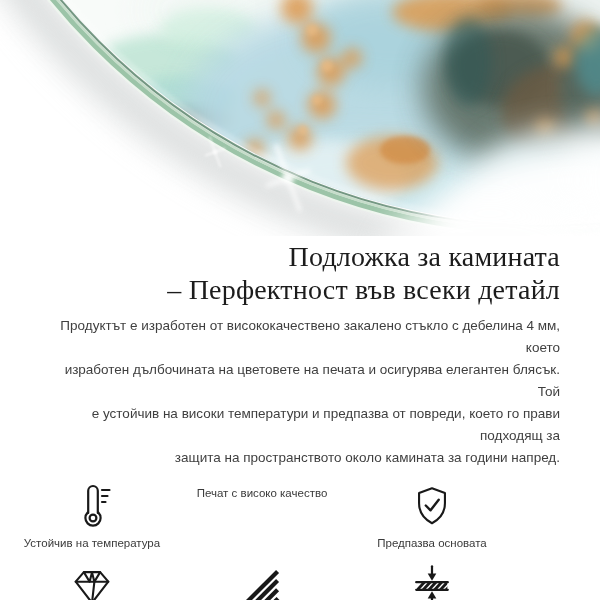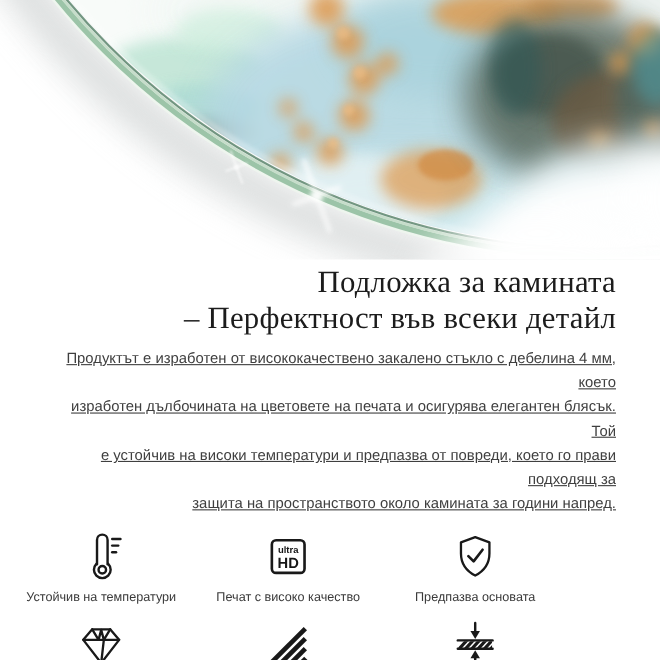--- a/index.html
+++ b/index.html
@@ -25,21 +25,20 @@
     color:#1c1c1c;
     letter-spacing:0.2px;
   }
   h1 .t{display:block;}
   .desc{margin:9px 0 0 0;}
   .desc .dl{
     display:block;
     font-size:13.5px;
     line-height:22px;
     color:#3f3f3f;
-    text-decoration:underline;
   }
 
   
   .features{
     margin:10px 0 0 -33px;
     display:grid;
     grid-template-columns:170px 170px 170px;
     row-gap:10px;
   }
   .feature{display:flex;flex-direction:column;align-items:center;}
@@ -180,31 +179,24 @@
         <div class="f-icon">
           <svg width="48" height="48" viewBox="0 0 48 48" class="ic">
             <circle cx="25" cy="37" r="7.6" fill="#ffffff"></circle>
             <path d="M20.2 32 V9.8 A4.8 4.8 0 0 1 29.8 9.8 V32" fill="#ffffff"></path>
             <circle cx="25" cy="37" r="3.4"></circle>
             <path d="M34 9 H41.5"></path>
             <path d="M34 15 H39.5"></path>
             <path d="M34 21 H37.5"></path>
           </svg>
         </div>
-        <div class="f-label">Устойчив на температури</div>
-      </div>
-
-      <div class="feature">
-        <div class="f-icon">
-          <svg width="46" height="46" viewBox="0 0 48 48" class="ic">
-            <rect x="8.5" y="8.5" width="31" height="31" rx="4" stroke-width="2.5"></rect>
-            <text x="24" y="21" text-anchor="middle" class="uh-small" stroke="none">ultra</text>
-            <text x="24" y="35" text-anchor="middle" class="uh-big" stroke="none">HD</text>
-          </svg>
-        </div>
+        <div class="f-label">Устойчив на температура</div>
+      </div>
+
+      <div class="feature">
         <div class="f-label">Печат с високо качество</div>
       </div>
 
       <div class="feature">
         <div class="f-icon">
           <svg width="46" height="46" viewBox="0 0 48 48" class="ic">
             <path d="M24 5.5 L37.5 10.5 V21 C37.5 31.5 31.5 38 24 42 C16.5 38 10.5 31.5 10.5 21 V10.5 Z"></path>
             <path d="M17.5 23.5 L22.5 28.5 L31 17.5" stroke-width="2.5"></path>
           </svg>
         </div>

